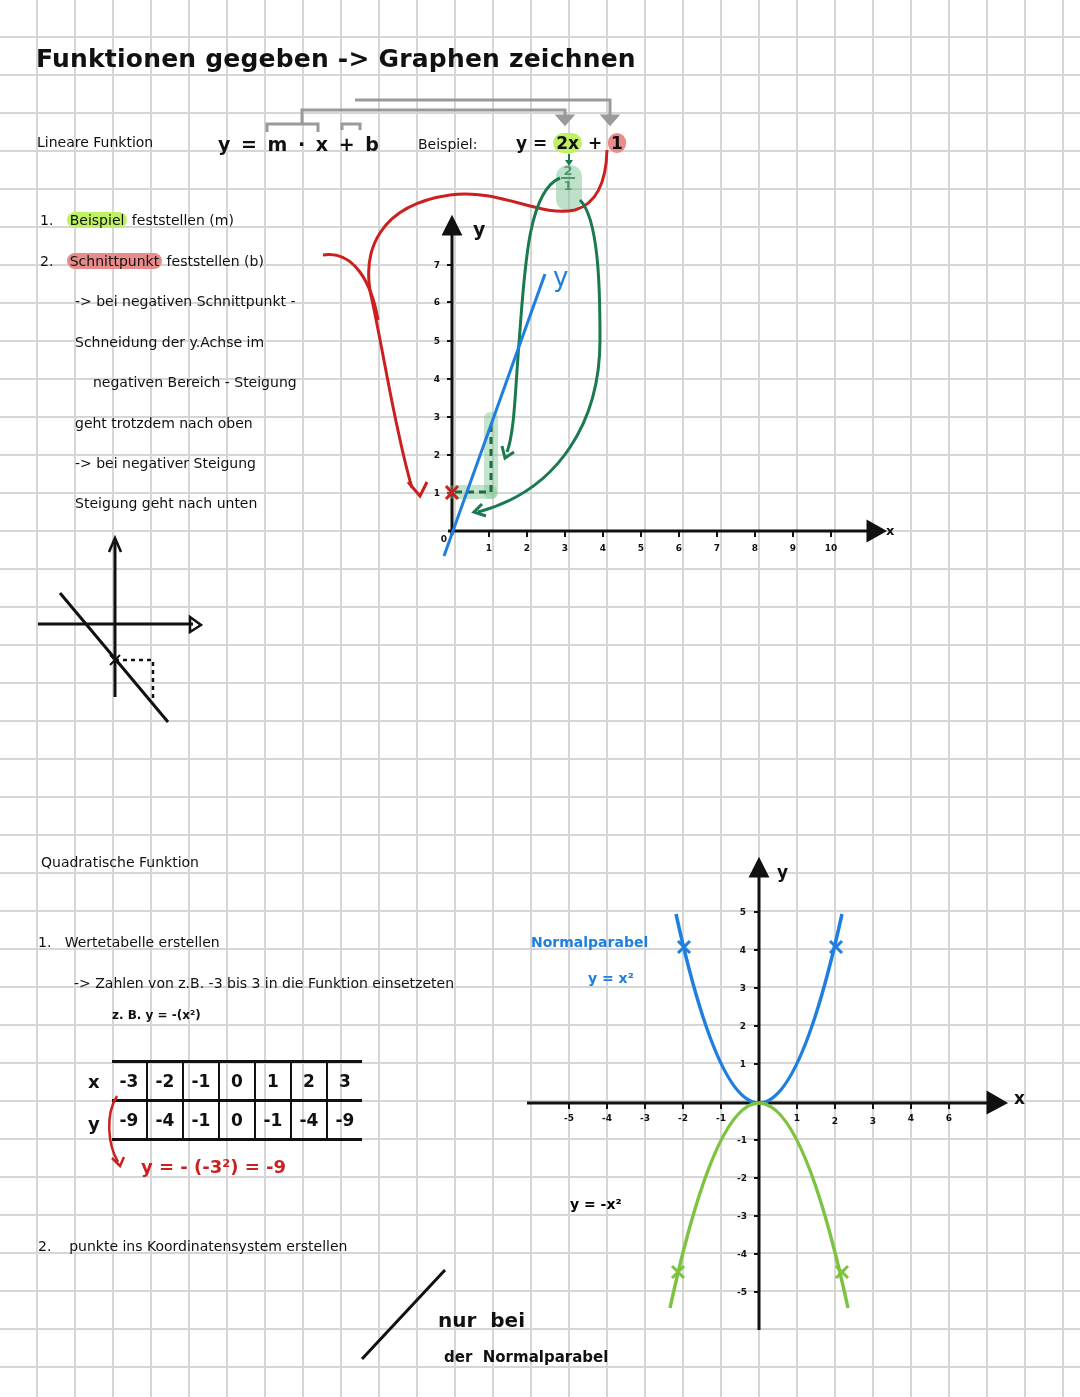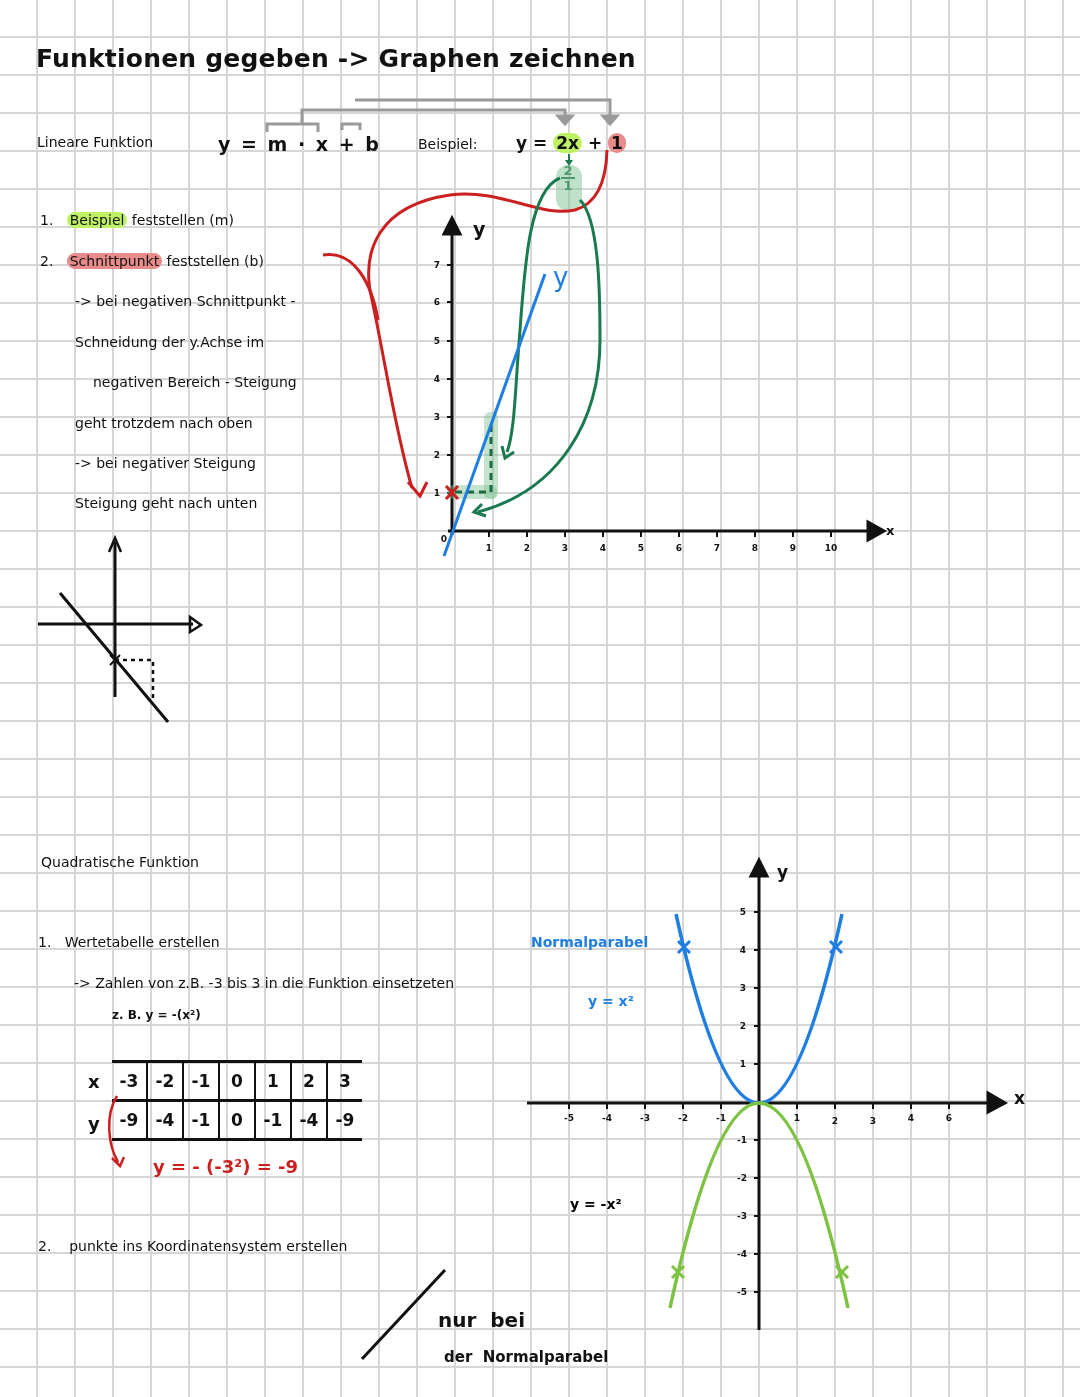--- a/index.html
+++ b/index.html
@@ -85,30 +85,30 @@
     <td>-9</td>
     <td>-4</td>
     <td>-1</td>
     <td>0</td>
     <td>-1</td>
     <td>-4</td>
     <td>-9</td>
   </tr>
 </tbody>
   </table>
-<div class="abs hand" style="left:153px; top:1156px; font-size:18px; color:#cc1f1f;">y = - (-3²) = -9</div>
+<div class="abs hand" style="left:141px; top:1156px; font-size:18px; color:#cc1f1f;">y = - (-3²) = -9</div>
 
 <div class="abs txt" style="left:38px; top:1238px;">
   <span>2.</span>&nbsp;&nbsp;&nbsp;&nbsp;<span>punkte ins Koordinatensystem erstellen</span>
 </div>
 <div class="abs hand" style="left:438px; top:1308px; font-size:20px; white-space:pre;">nur  bei</div>
 <div class="abs hand" style="left:444px; top:1348px; font-size:15px; white-space:pre;">der  Normalparabel</div>
 
 <div class="abs hand" style="left:531px; top:934px; font-size:14px; color:#1f7fe0;">Normalparabel</div>
-<div class="abs hand" style="left:588px; top:970px; font-size:14px; color:#1f7fe0;margin-top:23px;">y = x²</div>
+<div class="abs hand" style="left:588px; top:970px; font-size:14px; color:#1f7fe0;">y = x²</div>
 <div class="abs hand" style="left:570px; top:1196px; font-size:14px; color:#000000;">y = -x²</div>
 <div class="abs hand" style="left:553px; top:262px; font-size:26px; font-weight:normal; color:#1f7fe0;">y</div>
 <div class="abs hand" style="left:561px; top:164px; font-size:13px; color:#1a6b45; line-height:13px; text-align:center;">
   <div>2</div>
   <div style="border-top:2px solid #1a6b45; width:14px;">1</div>
 </div>
 
 <svg class="overlay" width="1080" height="1397" viewBox="0 0 1080 1397">
 
   <g stroke="#9a9a9a" stroke-width="3" fill="none">

